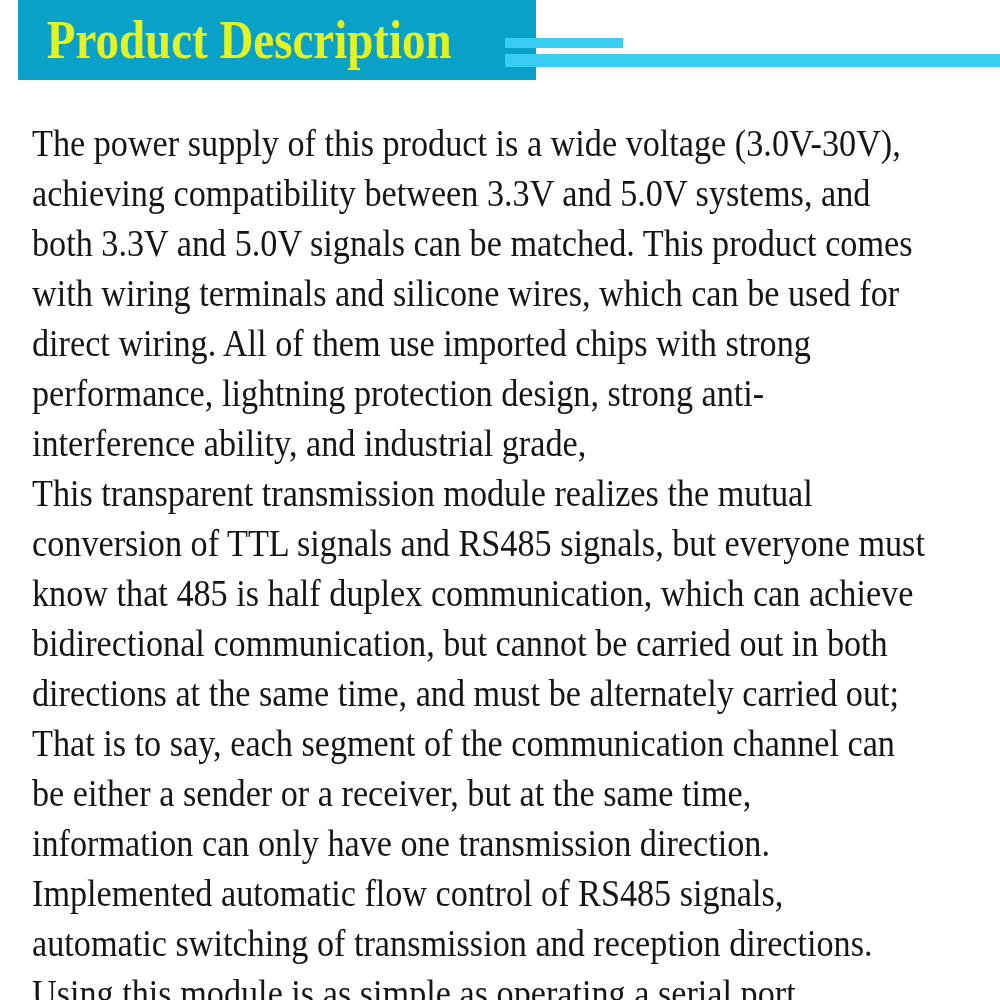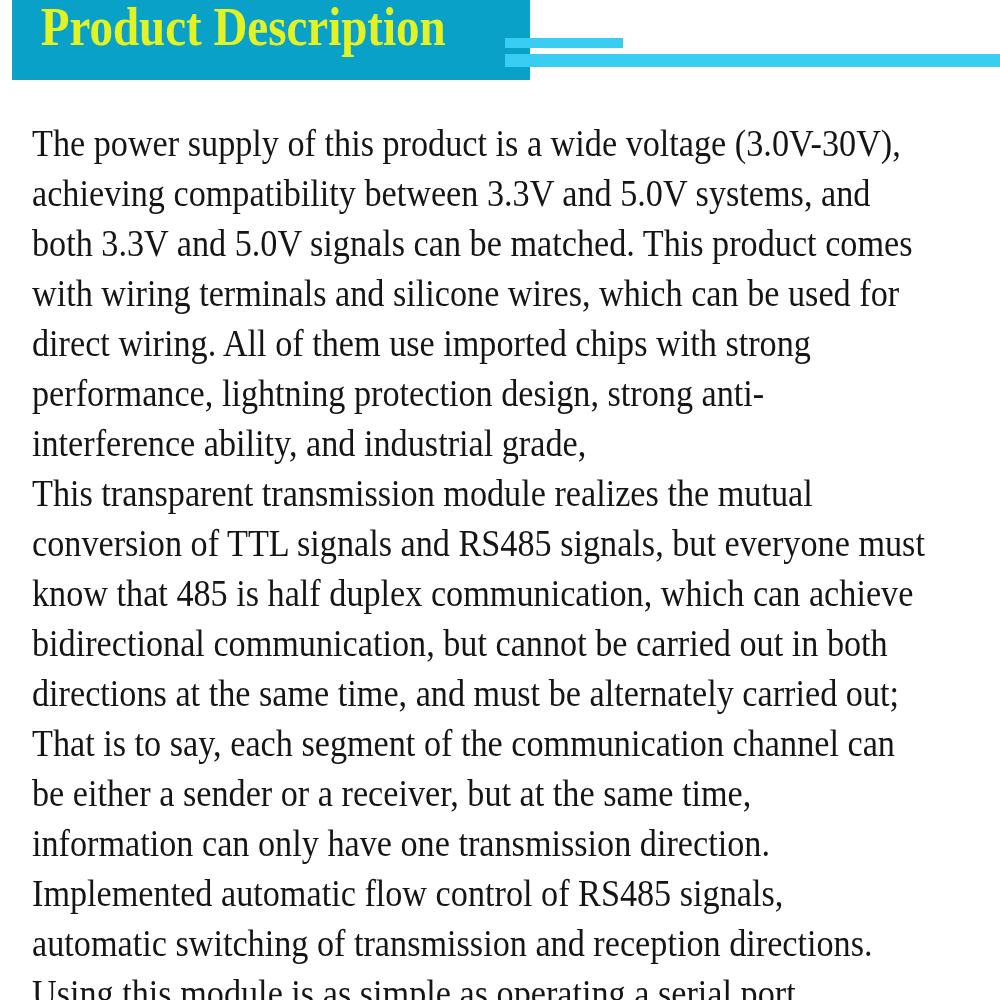--- a/index.html
+++ b/index.html
@@ -10,26 +10,27 @@
   .page {
     position: relative;
     width: 1000px;
     height: 1000px;
     overflow: hidden;
     background: var(--page_bg, #ffffff);
     font-family: "Liberation Serif", serif;
   }
   .banner {
     position: absolute;
-    left: 12px;
+    left: 18px;
     top: 0;
     width: 518px;
     height: 80px;
     background: var(--banner_bg, #0aa1c9);
     display: flex;
+    align-items: center;
   }
   .banner-title {
     margin: 0;
     padding-left: 33px;
     font-family: "Liberation Serif", serif;
     font-weight: 700;
     font-size: 54px;
     line-height: 1;
     color: var(--title_color, #e3f222);
     transform: scaleX(0.87);

